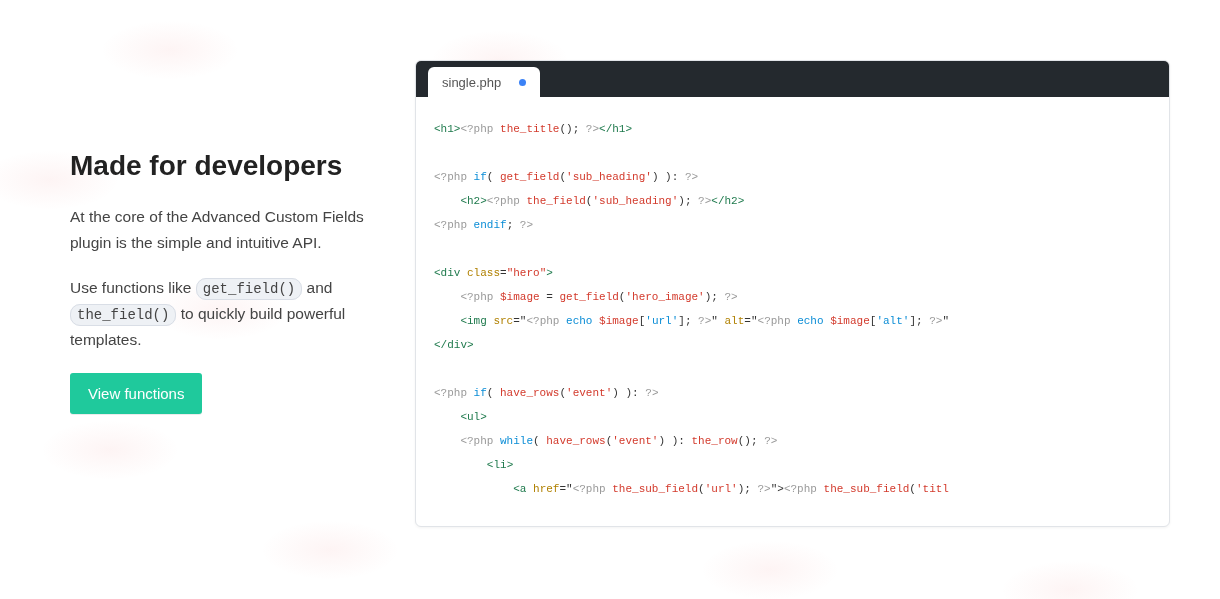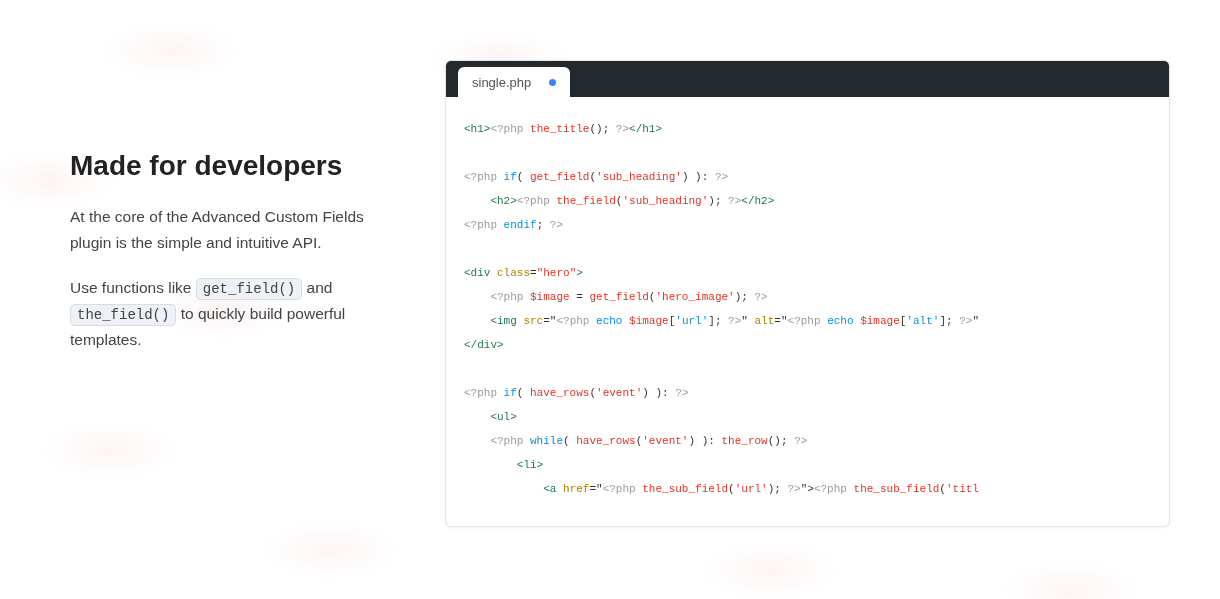--- a/index.html
+++ b/index.html
@@ -49,21 +49,21 @@
     line-height: 1.65;
     color: #444;
     margin: 0 0 20px 0;
   }
 
   .left code.inline {
     font-family: "SFMono-Regular", Consolas, "Liberation Mono", Menlo, monospace;
     font-size: 14px;
     background: #eef1f5;
     border: 1px solid #d9dee6;
-    border-radius: 5px;
+    border-radius: 10px;
     padding: 2px 6px;
     color: #444;
   }
 
   .btn {
     display: inline-block;
     background: #1fc99c;
     color: #ffffff;
     font-size: 15px;
     font-weight: 500;
@@ -75,21 +75,20 @@
   }
 
   .editor {
     flex: 1 1 auto;
     border: 1px solid #e1e4e8;
     border-radius: 6px;
     overflow: hidden;
     box-shadow: 0 1px 3px rgba(0,0,0,0.05);
     height: 465px;
     background: #fff;
-    margin-left: 30px;
   }
 
   .editor-tabs {
     background: #24292e;
     height: 36px;
     display: flex;
     align-items: flex-end;
     padding-left: 12px;
   }
 
@@ -151,20 +150,21 @@
 
   <div class="left">
     <h2>Made for developers</h2>
 
     <p>At the core of the Advanced Custom Fields plugin is the simple and intuitive API.</p>
 
     <p>
       <span>Use functions like </span><code class="inline">get_field()</code><span> and </span><code class="inline">the_field()</code><span> to quickly build powerful templates.</span>
     </p>
 
+    <button class="btn">View functions</button>
   </div>
 
   <div class="editor">
     <div class="editor-tabs">
       <div class="tab">
         <span>single.php</span>
         <span class="dot"></span>
       </div>
     </div>
 

